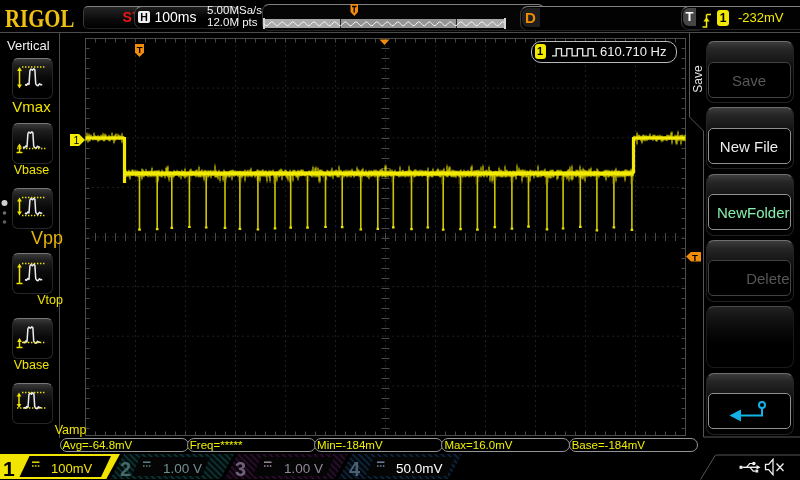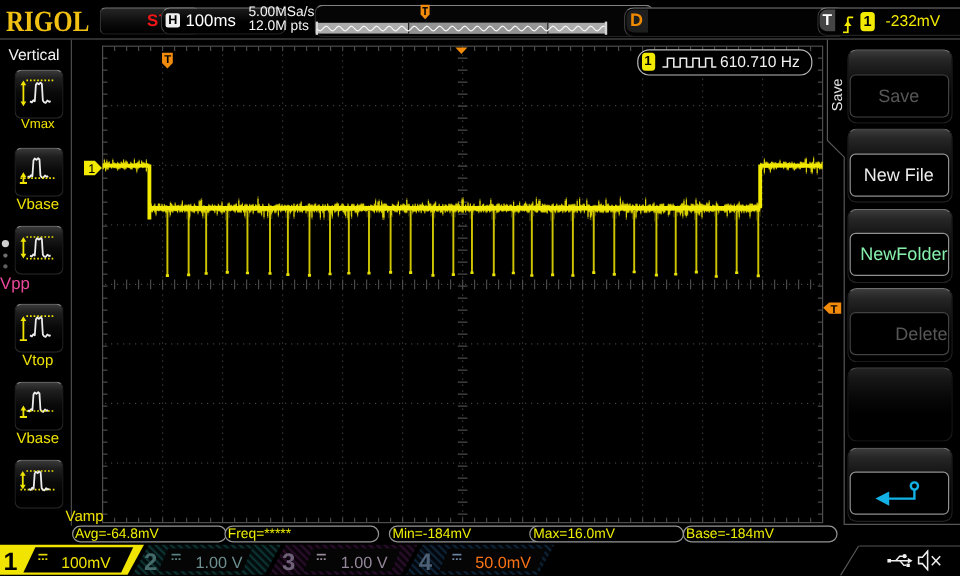--- a/index.html
+++ b/index.html
@@ -87,52 +87,52 @@
 <div class="abs" style="left:7px;top:37.5px;font-size:13px;color:#f2f2f2;">Vertical</div>
 <div class="abs" style="left:12px;top:58px;width:39px;height:39px;border-radius:6px;background:linear-gradient(180deg,#3a3a3a 0%,#1f1f1f 16%,#0a0a0a 46%,#000 78%);border:1px solid #262626;border-top-color:#787878;">
 <svg width="37" height="30" viewBox="0 0 37 30" style="position:absolute;left:0px;top:4px;">
       <path d="M9 4H33" stroke="#f0e400" stroke-width="1.4" stroke-dasharray="1.4 1.6" fill="none"></path>
       <path d="M6.5 6.5V23.0" stroke="#f0e400" stroke-width="1.5" fill="none"></path>
       <path d="M6.5 4l-2.4 4 4.8 0z" fill="#f0e400"></path>
       <path d="M6.5 25.5l-2.4 -4 4.8 0z" fill="#f0e400"></path>
       <path d="M12 21.5 L13.5 22.3 L14.8 20.5 L16.0 21.4 L16.9 7.7 L17.9 6.1 L19.4 7.2 L20.8 5.9 L21.9 6.9 L22.7 20.7 L23.6 22.1 L25.0 22.7 L26.5 20.8 L28.0 21.9 L29.2 21.3" stroke="#ececec" stroke-width="1.5" fill="none" stroke-linejoin="round"></path>
     </svg>
   </div>
-<div class="abs" style="left:0px;top:98px;width:63px;text-align:center;font-size:11px;color:#f0e400;">Vmax</div>
+<div class="abs" style="left:0px;top:98px;width:63px;text-align:center;font-size:15px;color:#f0e400;">Vmax</div>
 <div class="abs" style="left:12px;top:123px;width:39px;height:39px;border-radius:6px;background:linear-gradient(180deg,#3a3a3a 0%,#1f1f1f 16%,#0a0a0a 46%,#000 78%);border:1px solid #262626;border-top-color:#787878;">
 <svg width="37" height="30" viewBox="0 0 37 30" style="position:absolute;left:0px;top:4px;">
       <path d="M10 19.0 L11.5 19.8 L12.8 18.0 L14.0 18.9 L14.9 5.7 L15.9 4.1 L17.4 5.2 L18.8 3.9 L19.9 4.9 L20.7 18.2 L21.6 19.6 L23.0 20.2 L24.5 18.3 L26.0 19.4 L27.2 18.8" stroke="#ececec" stroke-width="1.5" fill="none" stroke-linejoin="round"></path>
       <path d="M4 20.5H33" stroke="#f0e400" stroke-width="1.4" stroke-dasharray="1.4 1.6" fill="none"></path>
       <path d="M6.5 18.0V24.5" stroke="#f0e400" stroke-width="1.5" fill="none"></path>
       <path d="M6.5 15.5l-2.4 4 4.8 0z" fill="#f0e400"></path>
       <path d="M3.5 24.5h6" stroke="#f0e400" stroke-width="1.5"></path>
     </svg>
   </div>
 <div class="abs" style="left:0px;top:163px;width:63px;text-align:center;font-size:12.5px;color:#f0e400;">Vbase</div>
 <div class="abs" style="left:12px;top:188px;width:39px;height:39px;border-radius:6px;background:linear-gradient(180deg,#3a3a3a 0%,#1f1f1f 16%,#0a0a0a 46%,#000 78%);border:1px solid #262626;border-top-color:#787878;">
 <svg width="37" height="30" viewBox="0 0 37 30" style="position:absolute;left:0px;top:4px;">
       <path d="M9 4.5H33" stroke="#f0e400" stroke-width="1.4" stroke-dasharray="1.4 1.6" fill="none"></path>
       <path d="M9 22.5H33" stroke="#f0e400" stroke-width="1.4" stroke-dasharray="1.4 1.6" fill="none"></path>
       <path d="M6.5 7.0V20.0" stroke="#f0e400" stroke-width="1.5" fill="none"></path>
       <path d="M6.5 4.5l-2.4 4 4.8 0z" fill="#f0e400"></path>
       <path d="M6.5 22.5l-2.4 -4 4.8 0z" fill="#f0e400"></path>
       <path d="M12 20.0 L13.5 20.8 L14.8 19.0 L16.0 19.9 L16.9 7.2 L17.9 5.6 L19.4 6.7 L20.8 5.4 L21.9 6.4 L22.7 19.2 L23.6 20.6 L25.0 21.2 L26.5 19.3 L28.0 20.4 L29.2 19.8" stroke="#ececec" stroke-width="1.5" fill="none" stroke-linejoin="round"></path>
     </svg>
   </div>
-<div class="abs" style="left:0px;top:228px;width:63px;text-align:left;font-size:14px;color:#ec4899;">Vpp</div>
+<div class="abs" style="left:0px;top:228px;width:63px;text-align:right;font-size:18px;color:#eab308;">Vpp</div>
 <div class="abs" style="left:12px;top:253px;width:39px;height:39px;border-radius:6px;background:linear-gradient(180deg,#3a3a3a 0%,#1f1f1f 16%,#0a0a0a 46%,#000 78%);border:1px solid #262626;border-top-color:#787878;">
 <svg width="37" height="30" viewBox="0 0 37 30" style="position:absolute;left:0px;top:4px;">
       <path d="M9 5.5H33" stroke="#f0e400" stroke-width="1.4" stroke-dasharray="1.4 1.6" fill="none"></path>
       <path d="M6.5 8.0V25.5" stroke="#f0e400" stroke-width="1.5" fill="none"></path>
       <path d="M6.5 5.5l-2.4 4 4.8 0z" fill="#f0e400"></path>
       <path d="M3.5 25.5h6" stroke="#f0e400" stroke-width="1.5"></path>
       <path d="M12 21.5 L13.5 22.3 L14.8 20.5 L16.0 21.4 L16.9 8.2 L17.9 6.6 L19.4 7.7 L20.8 6.4 L21.9 7.4 L22.7 20.7 L23.6 22.1 L25.0 22.7 L26.5 20.8 L28.0 21.9 L29.2 21.3" stroke="#ececec" stroke-width="1.5" fill="none" stroke-linejoin="round"></path>
     </svg>
   </div>
-<div class="abs" style="left:0px;top:293px;width:63px;text-align:center;font-size:12.5px;color:#f0e400;">Vtop</div>
+<div class="abs" style="left:0px;top:293px;width:63px;text-align:right;font-size:12.5px;color:#f0e400;">Vtop</div>
 <div class="abs" style="left:12px;top:318px;width:39px;height:39px;border-radius:6px;background:linear-gradient(180deg,#3a3a3a 0%,#1f1f1f 16%,#0a0a0a 46%,#000 78%);border:1px solid #262626;border-top-color:#787878;">
 <svg width="37" height="30" viewBox="0 0 37 30" style="position:absolute;left:0px;top:4px;">
       <path d="M10 19.0 L11.5 19.8 L12.8 18.0 L14.0 18.9 L14.9 5.7 L15.9 4.1 L17.4 5.2 L18.8 3.9 L19.9 4.9 L20.7 18.2 L21.6 19.6 L23.0 20.2 L24.5 18.3 L26.0 19.4 L27.2 18.8" stroke="#ececec" stroke-width="1.5" fill="none" stroke-linejoin="round"></path>
       <path d="M9 19.5H33" stroke="#f0e400" stroke-width="1.4" stroke-dasharray="1.4 1.6" fill="none"></path>
       <path d="M6.5 17.5V24.5" stroke="#f0e400" stroke-width="1.5" fill="none"></path>
       <path d="M6.5 15l-2.4 4 4.8 0z" fill="#f0e400"></path>
       <path d="M3.5 24.5h6" stroke="#f0e400" stroke-width="1.5"></path>
     </svg>
   </div>
 <div class="abs" style="left:0px;top:358px;width:63px;text-align:center;font-size:12.5px;color:#f0e400;">Vbase</div>
@@ -170,21 +170,21 @@
 <div class="abs" style="left:705.5px;top:306.2px;width:86px;height:60px;border-radius:8px;background:linear-gradient(180deg,#232323 0%,#161616 14%,#0a0a0a 36%,#000 62%);border:1px solid #1a1a1a;border-top-color:#4a4a4a;"></div>
 <div class="abs" style="left:705.5px;top:372.5px;width:86px;height:60px;border-radius:8px;background:linear-gradient(180deg,#3c3c3c 0%,#262626 12%,#101010 40%,#000 70%);border:1px solid #222;border-top-color:#6f6f6f;"></div>
 <div class="abs" style="left:707.5px;top:393.0px;width:81px;height:34px;border-radius:5px;border:1.5px solid #909090;background:#000;text-align:center;line-height:36px;font-size:15px;color:#ededed;"><svg width="46" height="26" viewBox="0 0 46 26" style="margin-top:5px;">
 <circle cx="36" cy="6" r="3" stroke="#13b2e6" stroke-width="2" fill="none"></circle>
 <path d="M36 9V16.5H14" stroke="#13b2e6" stroke-width="2" fill="none"></path>
 <path d="M15 10.5 3.5 16.5 15 22.5z" fill="#13b2e6"></path>
 </svg></div>
 
 <div class="abs" style="left:59.5px;top:438px;width:125px;height:12px;background:#000;border:1.5px solid #959595;border-radius:7px;font-size:11.5px;line-height:13px;color:#f0f000;padding-left:2px;">Avg=-64.8mV</div>
 <div class="abs" style="left:186.8px;top:438px;width:125px;height:12px;background:#000;border:1.5px solid #959595;border-radius:7px;font-size:11.5px;line-height:13px;color:#f0f000;padding-left:2px;">Freq=*****</div>
-<div class="abs" style="left:314.1px;top:438px;width:125px;height:12px;background:#000;border:1.5px solid #959595;border-radius:7px;font-size:11.5px;line-height:13px;color:#f0f000;padding-left:2px;margin-left:10px;">Min=-184mV</div>
+<div class="abs" style="left:314.1px;top:438px;width:125px;height:12px;background:#000;border:1.5px solid #959595;border-radius:7px;font-size:11.5px;line-height:13px;color:#f0f000;padding-left:2px;">Min=-184mV</div>
 <div class="abs" style="left:441.4px;top:438px;width:125px;height:12px;background:#000;border:1.5px solid #959595;border-radius:7px;font-size:11.5px;line-height:13px;color:#f0f000;padding-left:2px;">Max=16.0mV</div>
 <div class="abs" style="left:568.7px;top:438px;width:125px;height:12px;background:#000;border:1.5px solid #959595;border-radius:7px;font-size:11.5px;line-height:13px;color:#f0f000;padding-left:2px;">Base=-184mV</div>
 
 <svg class="abs" style="left:0;top:453px;" width="800" height="27" viewBox="0 0 800 27">
 <defs>
 <pattern id="h2" width="4.5" height="4.5" patternUnits="userSpaceOnUse" patternTransform="rotate(-45)">
         <rect width="4.5" height="4.5" fill="#030c0c"></rect>
         <rect width="1.8" height="4.5" fill="#0c3232"></rect>
       </pattern>
 <pattern id="h3" width="4.5" height="4.5" patternUnits="userSpaceOnUse" patternTransform="rotate(-45)">
@@ -222,21 +222,21 @@
 <path d="M1 1.2h7.5" stroke="#9a8a9c" stroke-width="1.5"></path>
     <path d="M1 5h1.6M3.9 5h1.6M6.8 5h1.6" stroke="#9a8a9c" stroke-width="1.5"></path>
   </svg>
 <svg class="abs" style="left:376px;top:461px;" width="10" height="8" viewBox="0 0 10 8">
 <path d="M1 1.2h7.5" stroke="#6c84a2" stroke-width="1.5"></path>
     <path d="M1 5h1.6M3.9 5h1.6M6.8 5h1.6" stroke="#6c84a2" stroke-width="1.5"></path>
   </svg>
 <div class="abs" style="left:51px;top:461px;width:50px;font-size:13px;color:#f0e400;">100mV</div>
 <div class="abs" style="left:163px;top:461px;width:50px;font-size:13.5px;color:#6f9090;">1.00 V</div>
 <div class="abs" style="left:284px;top:461px;width:50px;font-size:13.5px;color:#95879c;">1.00 V</div>
-<div class="abs" style="left:396px;top:461px;width:56px;font-size:13.5px;color:#f97316;">50.0mV</div>
+<div class="abs" style="left:396px;top:461px;width:56px;font-size:13.5px;color:#ffffff;">50.0mV</div>
 <svg class="abs" style="left:737px;top:458px;" width="60" height="18" viewBox="0 0 60 18">
 <path d="M2.5 7.8h3v3h-3z" fill="#efefef"></path>
 <path d="M5.5 9.3h16" stroke="#efefef" stroke-width="1.4"></path>
 <path d="M23.5 9.3l-4-2.2v4.4z" fill="#efefef"></path>
 <path d="M9.5 9.3l3.2-3.8h2.6" stroke="#efefef" stroke-width="1.2" fill="none"></path>
 <circle cx="16.8" cy="5.5" r="1.8" fill="#efefef"></circle>
 <path d="M13 9.3l3.2 3.8h2.2" stroke="#efefef" stroke-width="1.2" fill="none"></path>
 <rect x="18.4" y="11.7" width="2.8" height="2.8" fill="#efefef"></rect>
 <path d="M28.5 6.3h3.2l4.3-5v15.4l-4.3-5h-3.2z" fill="none" stroke="#efefef" stroke-width="1.3"></path>
 <path d="M39.5 5.5 46.5 13 M46.5 5.5 39.5 13" stroke="#efefef" stroke-width="1.3"></path>

